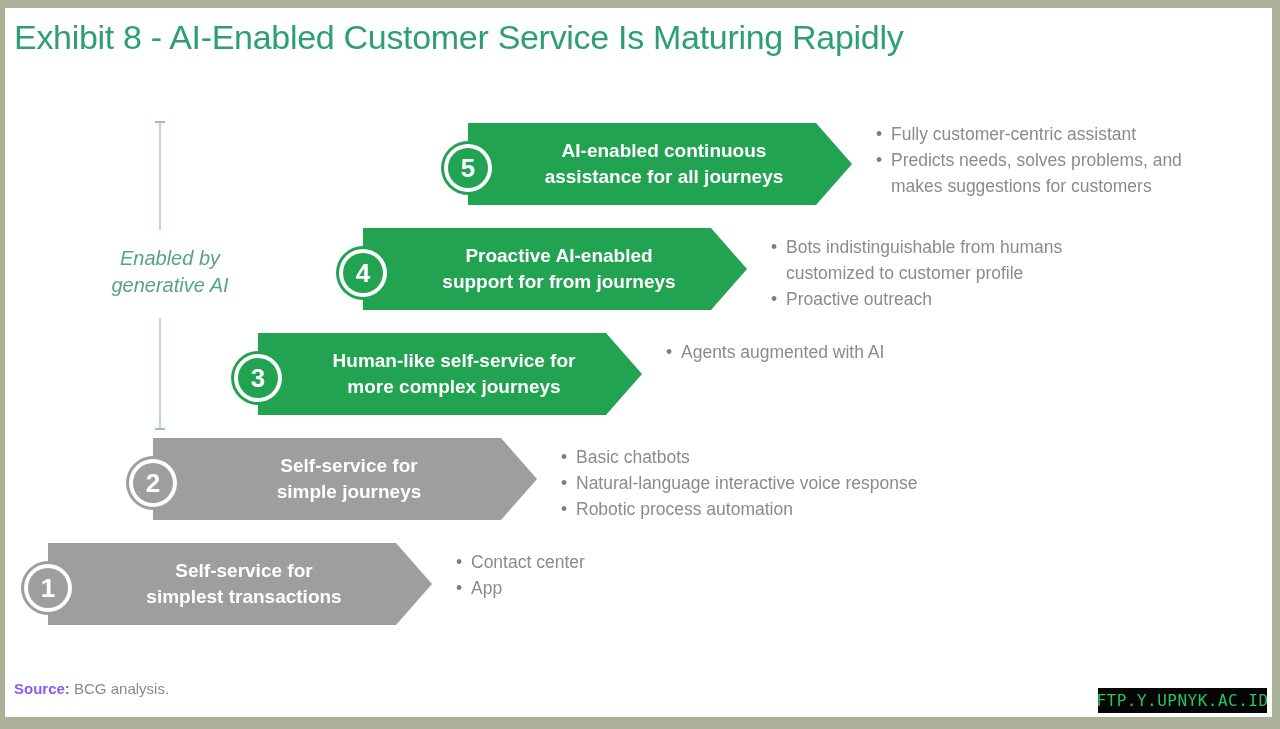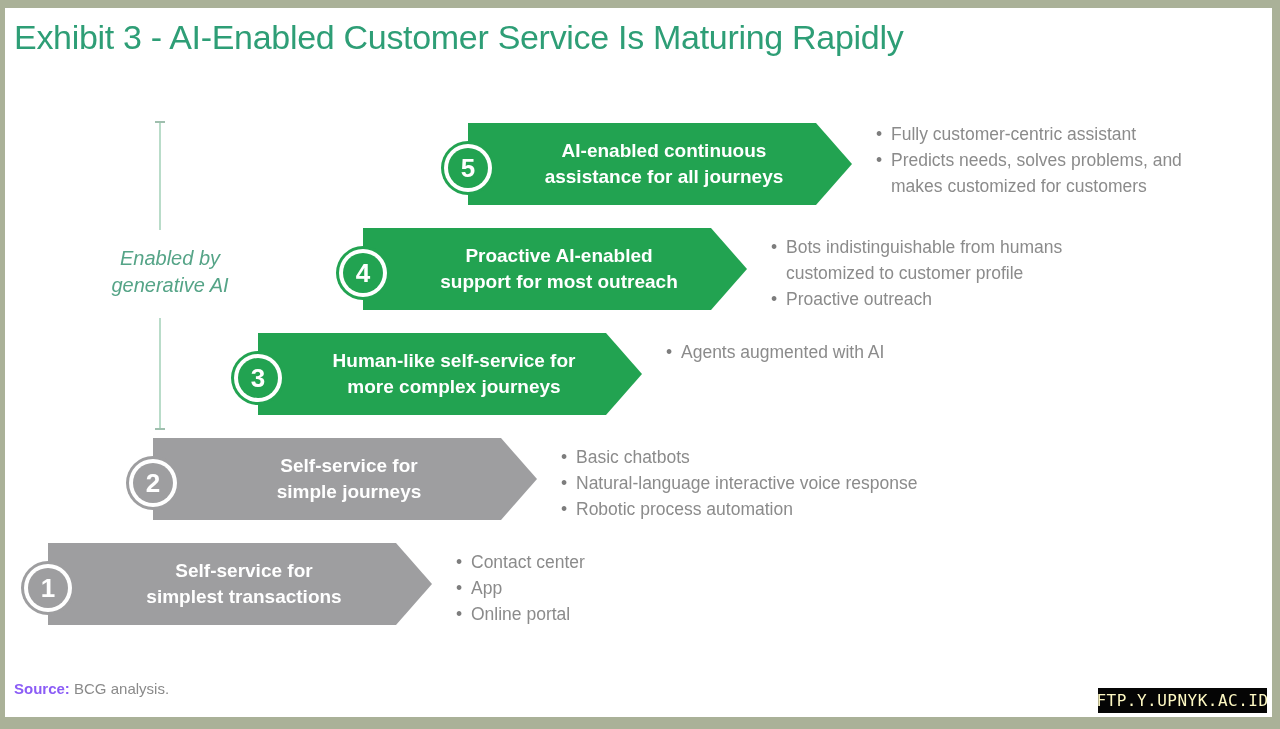--- a/index.html
+++ b/index.html
@@ -37,58 +37,58 @@
 
   
   .bullets { position:absolute; color:#8b8b8b; font-size:17.5px; line-height:26px; }
   .bullet { position:relative; padding-left:15px; white-space:pre-line; }
   .bullet::before { content:"•"; position:absolute; left:0; top:0; color:#7d7d7d; }
 
   .source-note { position:absolute; left:14px; top:680px; font-size:15px; color:#8a8a8a; }
   .source-note b { color:#8b5cf6; font-weight:700; }
 
   .watermark { position:absolute; left:1098px; top:688px; width:169px; height:25px;
-               background:#050505; color:#fef9c3; display:flex; align-items:center;
+               background:#050505; color:#22c55e; display:flex; align-items:center;
                justify-content:center; font-family:"DejaVu Sans Mono", monospace;
                font-size:16px; letter-spacing:0.5px; z-index:40; }
 </style>
 </head>
 <body>
 
 <div id="canvas">
   <div id="frame"></div>
 
-  <div class="page-title">Exhibit 3 - AI-Enabled Customer Service Is Maturing Rapidly</div>
+  <div class="page-title">Exhibit 8 - AI-Enabled Customer Service Is Maturing Rapidly</div>
 
   <div class="vcap vcap-top"></div>
   <div class="vline vline-top"></div>
   <div class="enabler-label">Enabled by
 generative AI</div>
   <div class="vline vline-bottom"></div>
   <div class="vcap vcap-bottom"></div>
 
   <div class="step c-green" style="left:468px;top:123px">
     <div class="arrow">
       <div class="arrow-label">AI-enabled continuous
 assistance for all journeys</div>
     </div>
     <div class="badge">
       <span>5</span>
     </div>
   </div>
   <div class="bullets" style="left:876px;top:121px;width:355px">
     <div class="bullet">Fully customer-centric assistant</div>
     <div class="bullet">Predicts needs, solves problems, and
-makes customized for customers</div>
+makes suggestions for customers</div>
   </div>
 
   <div class="step c-green" style="left:363px;top:228px">
     <div class="arrow">
       <div class="arrow-label">Proactive AI-enabled
-support for most outreach</div>
+support for from journeys</div>
     </div>
     <div class="badge">
       <span>4</span>
     </div>
   </div>
   <div class="bullets" style="left:771px;top:234px;width:355px">
     <div class="bullet">Bots indistinguishable from humans
 customized to customer profile</div>
     <div class="bullet">Proactive outreach</div>
   </div>
@@ -126,21 +126,20 @@
       <div class="arrow-label">Self-service for
 simplest transactions</div>
     </div>
     <div class="badge">
       <span>1</span>
     </div>
   </div>
   <div class="bullets" style="left:456px;top:549px;width:260px">
     <div class="bullet">Contact center</div>
     <div class="bullet">App</div>
-    <div class="bullet">Online portal</div>
   </div>
 
   <div class="source-note">
     <b>Source:</b>
     <span>BCG analysis.</span>
   </div>
 
   <div class="watermark">FTP.Y.UPNYK.AC.ID</div>
 </div>
 

